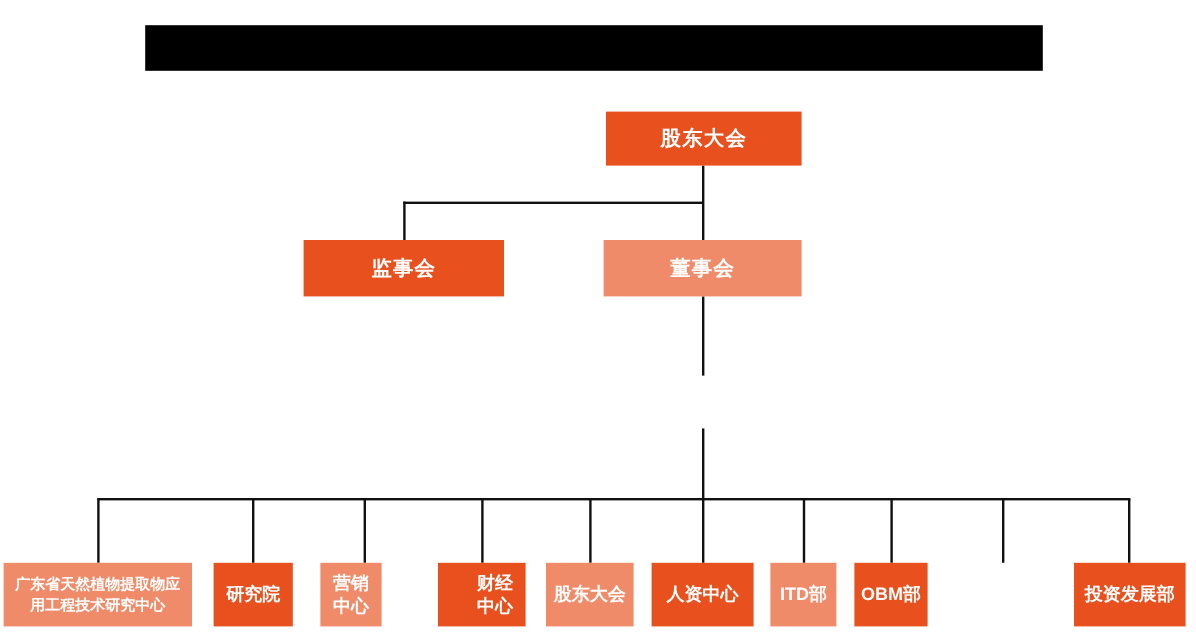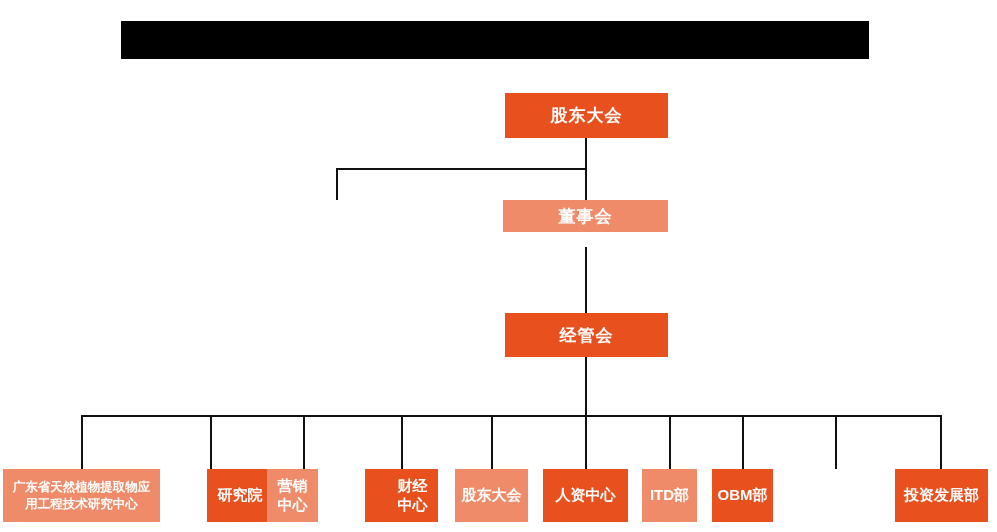--- a/index.html
+++ b/index.html
@@ -35,29 +35,29 @@
     padding: 2px 4px;
   }
   .node[data-variant="dark"]  { background: var(--dark,  #e8501e); }
   .node[data-variant="light"] { background: var(--light, #ef8b68); }
   .lvl {
     font-size: 17px;
     letter-spacing: 1px;
   }
   .node-root        { left: 505px; top:  93px; width: 163px; height: 45px; }
   .node-supervisory { left: 253px; top: 200px; width: 167px; height: 47px; }
-  .node-board       { left: 503px; top: 200px; width: 165px; height: 32px; text-align: center; }
+  .node-board       { left: 503px; top: 200px; width: 165px; height: 47px; text-align: center; }
   .node-management  { left: 505px; top: 313px; width: 163px; height: 44px; }
   .dept {
     top: 469px;
     height: 53px;
     font-size: 15px;
   }
   .dept-0 { left:   3px; width: 157px; font-size: 12.5px; line-height: 1.35; padding: 2px 5px; }
-  .dept-1 { left: 178px; width:  66px; margin-left: 29px; }
+  .dept-1 { left: 178px; width:  66px; }
   .dept-2 { left: 267px; width:  51px; }
   .dept-3 { left: 365px; width:  73px; padding-left: 26px; }
   .dept-4 { left: 455px; width:  73px; }
   .dept-5 { left: 543px; width:  85px; }
   .dept-6 { left: 642px; width:  55px; }
   .dept-7 { left: 712px; width:  61px; }
   .dept-8b{ left: 793px; width:  85px; }
   .dept-9 { left: 895px; width:  93px; }
   .line {
     position: absolute;
@@ -84,23 +84,23 @@
   <div class="line vline" style="left:303px; top:416px; height:53px;"></div>
   <div class="line vline" style="left:401px; top:416px; height:53px;"></div>
   <div class="line vline" style="left:491px; top:416px; height:53px;"></div>
   <div class="line vline" style="left:669px; top:416px; height:53px;"></div>
   <div class="line vline" style="left:742px; top:416px; height:53px;"></div>
   <div class="line vline" style="left:835px; top:416px; height:53px;"></div>
   <div class="line vline" style="left:940px; top:416px; height:53px;"></div>
 
   <div class="node lvl node-root" data-variant="dark">股东大会</div>
 
+  <div class="node lvl node-supervisory" data-variant="dark">监事会</div>
   <div class="node lvl node-board" data-variant="light">董事会</div>
 
-  <div class="node lvl node-management" data-variant="dark">经管会</div>
 
   <div class="node dept dept-0" data-variant="light">广东省天然植物提取物应用工程技术研究中心</div>
   <div class="node dept dept-1" data-variant="dark">研究院</div>
   <div class="node dept dept-2" data-variant="light">营销中心</div>
   <div class="node dept dept-3" data-variant="dark">财经中心</div>
   <div class="node dept dept-4" data-variant="light">股东大会</div>
   <div class="node dept dept-5" data-variant="dark">人资中心</div>
   <div class="node dept dept-6" data-variant="light">ITD部</div>
   <div class="node dept dept-7" data-variant="dark">OBM部</div>
   <div class="node dept dept-9" data-variant="dark">投资发展部</div>

